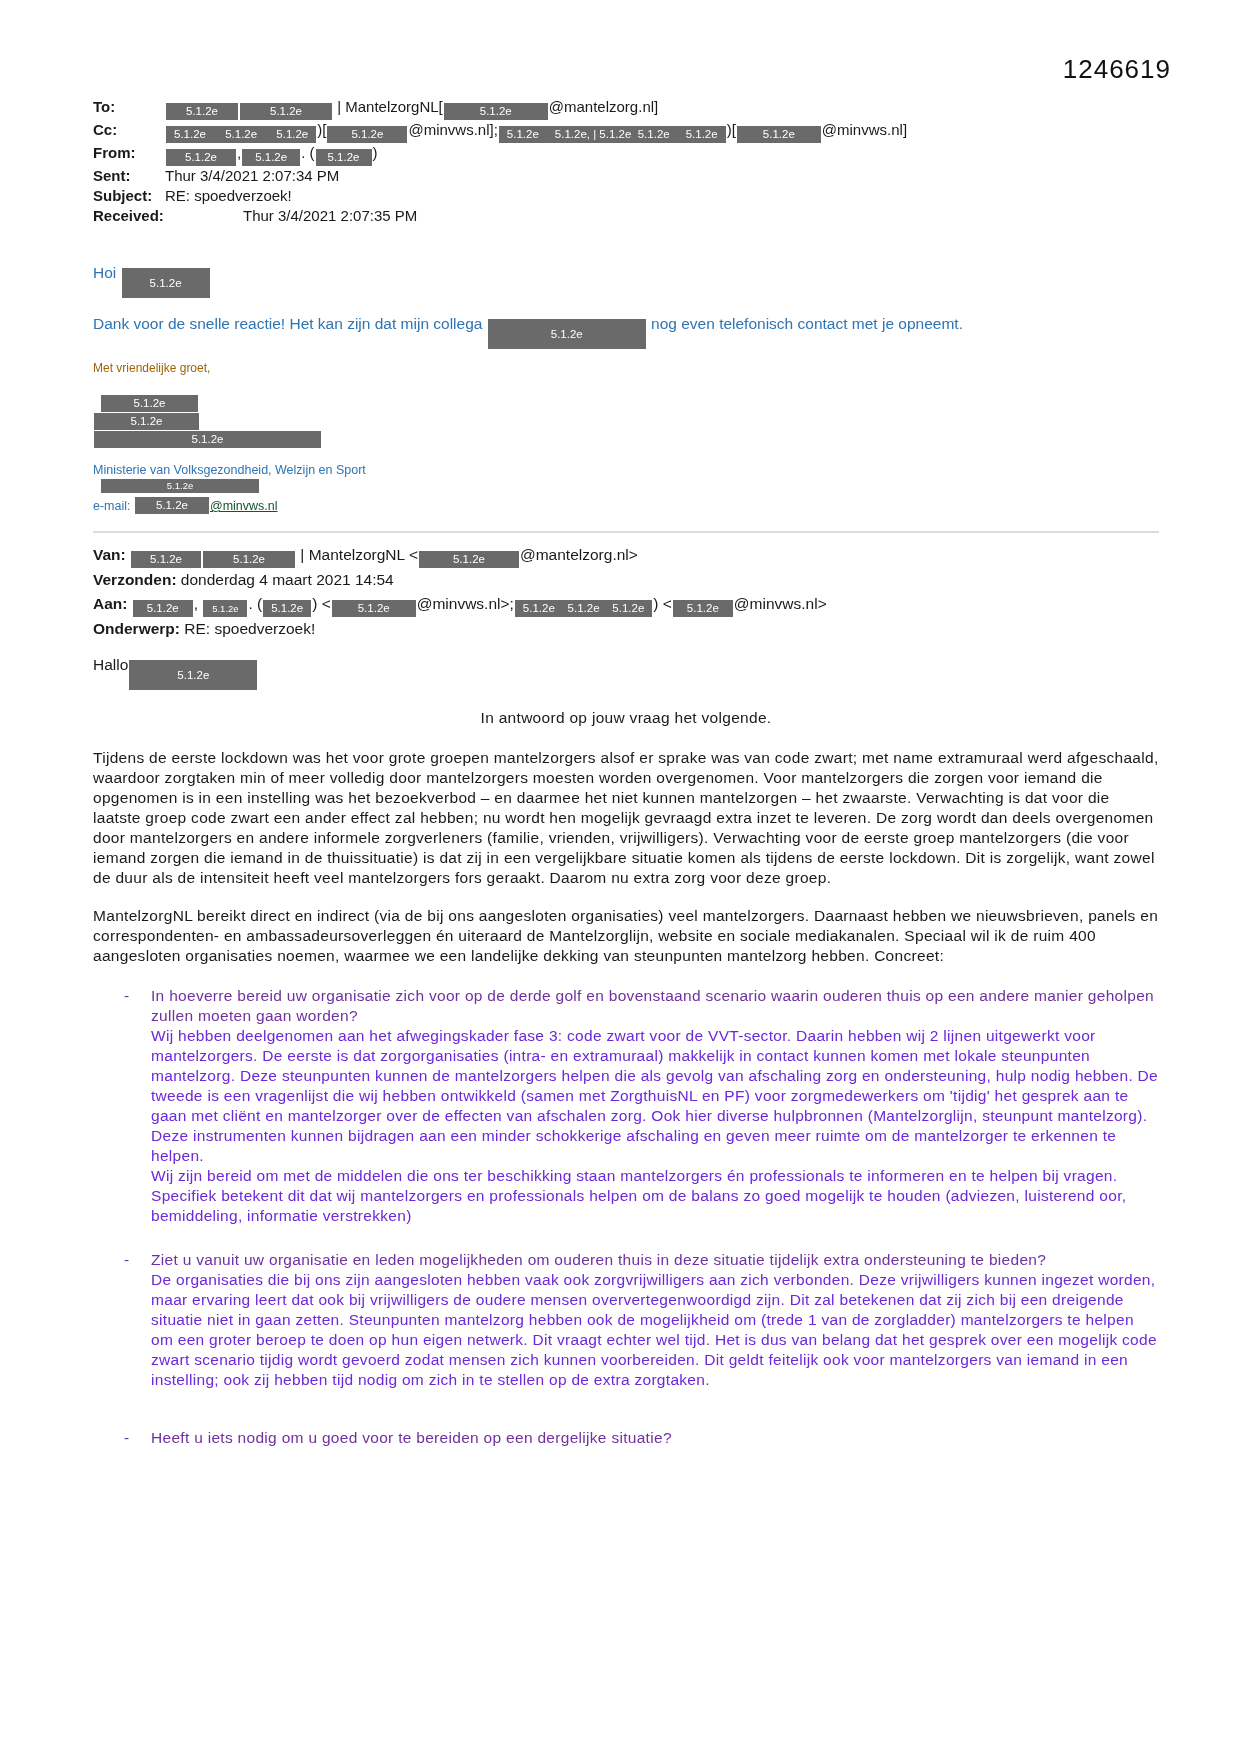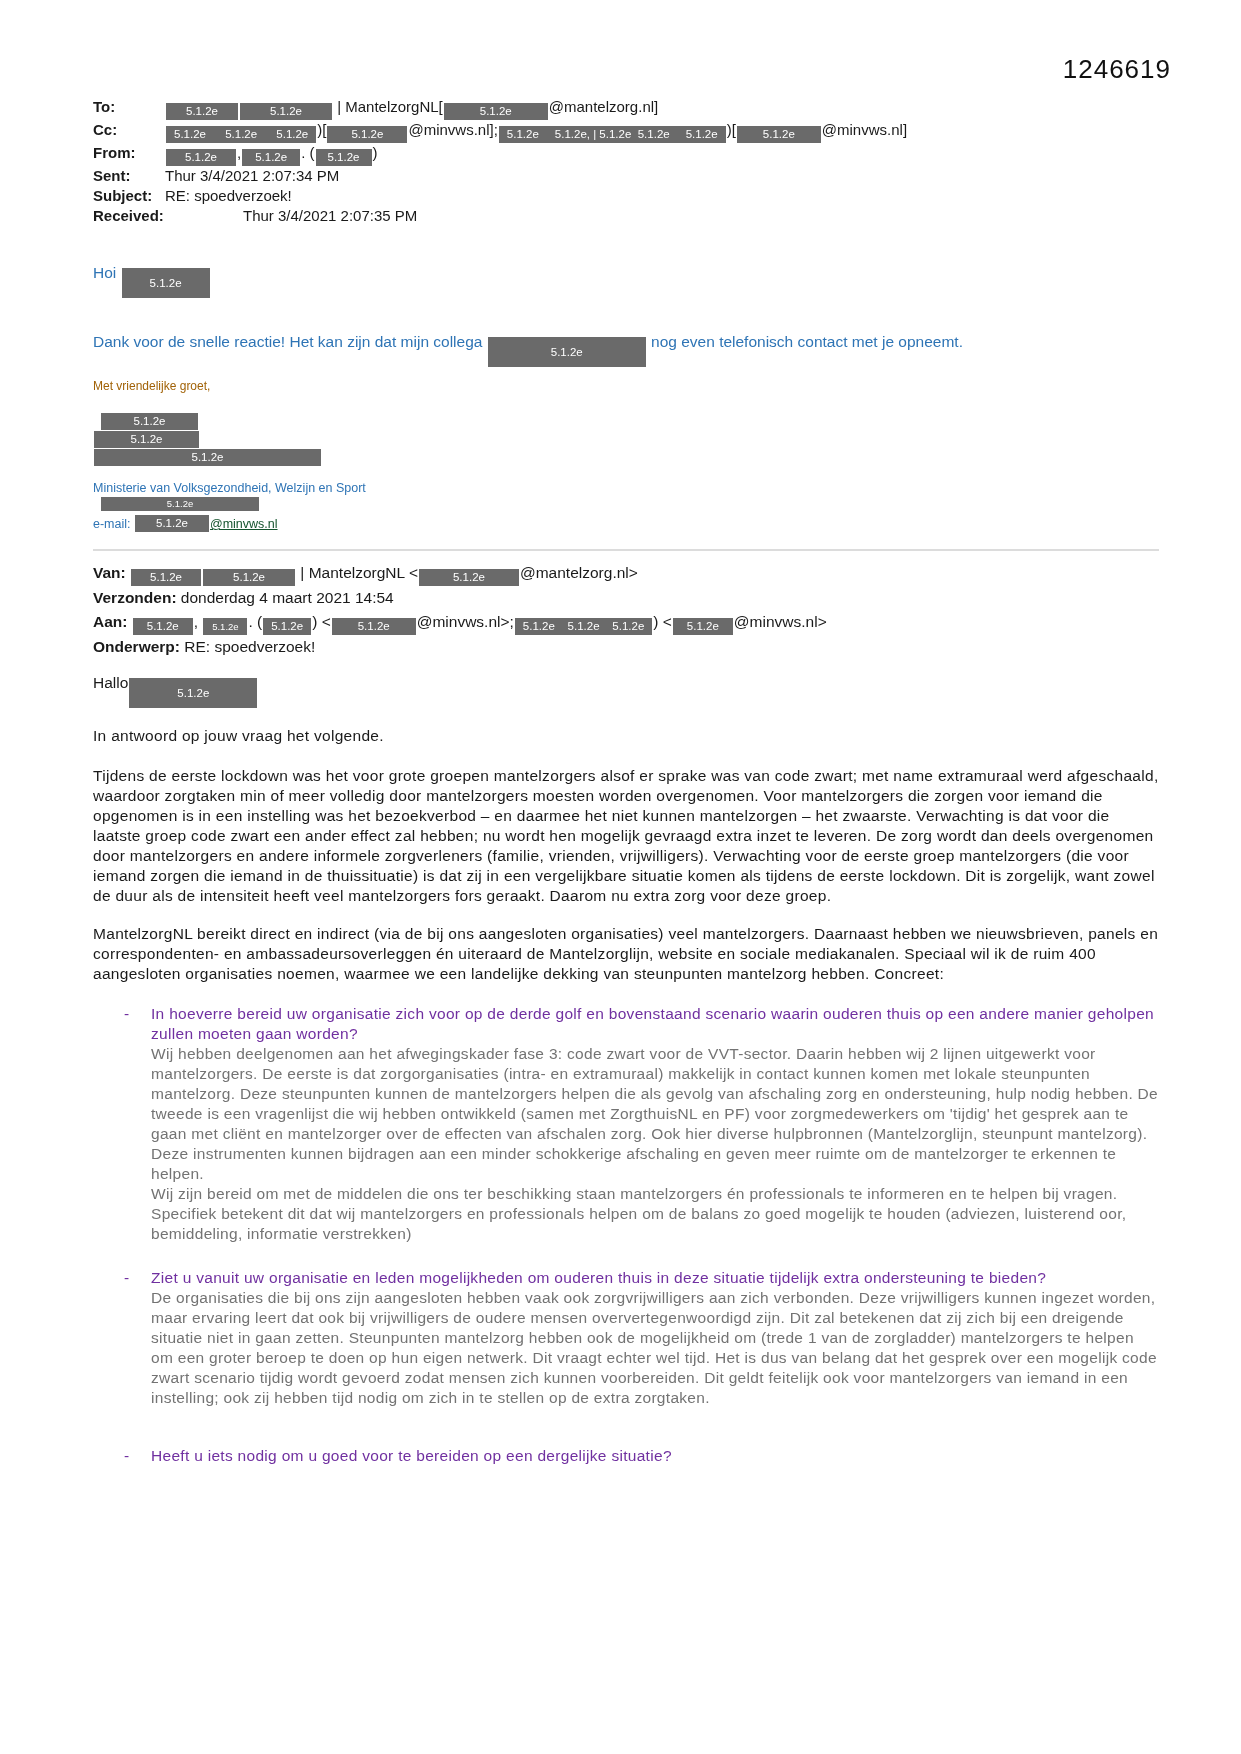--- a/index.html
+++ b/index.html
@@ -15,53 +15,53 @@
   .hrow.received .val{padding-left:78px;}
 
   
   .redact{display:inline-block;background:#6a6a6a;color:#ffffff;font-size:11.5px;height:17px;
           line-height:17px;text-align:center;vertical-align:-3px;margin:0 1px;white-space:pre;
           padding:0 8px;box-sizing:border-box;}
   .redact.sm{font-size:9.5px;}
   .redact.tall{height:30px;line-height:30px;vertical-align:-9px;}
 
   .greet{margin-top:38px;font-size:15.5px;color:#2e74b5;}
-  .bluepara{margin-top:28px;font-size:15.5px;color:#2e74b5;line-height:32px;}
+  .bluepara{margin-top:10px;font-size:15.5px;color:#2e74b5;line-height:32px;}
   .groet{margin-top:12px;font-size:12px;color:#a16207;}
 
   .sig{margin-top:20px;}
   .sigrow{height:18px;line-height:18px;}
   .sig .redact{vertical-align:top;}
   .sig-org{font-size:12.5px;color:#2e74b5;line-height:15px;margin-top:14px;}
   .sig-box{height:15px;line-height:15px;margin-top:1px;}
   .sig-box .redact{height:14px;line-height:14px;vertical-align:top;}
   .sig-email{font-size:12.5px;color:#2e74b5;line-height:18px;margin-top:3px;}
   .maillink{color:#14532d;text-decoration:underline;}
 
   .sep{border:none;border-top:2px solid #dcdcdc;margin:16px 0 0 0;}
 
   .h2{margin-top:10px;font-size:15.5px;}
   .h2row{line-height:23.5px;}
   .h2row b{font-weight:bold;}
 
   .greet2{margin-top:16px;font-size:15.5px;color:#1a1a1a;}
 
   .body{font-size:15.5px;line-height:20px;letter-spacing:0.3px;}
-  .p1{margin-top:18px;}
+  .p1{margin-top:18px;text-align:center;}
   .p2{margin-top:20px;}
   .p3{margin-top:18px;}
 
   .bullet{margin-left:31px;}
   .b1{margin-top:20px;}
   .b2{margin-top:24px;}
   .b3{margin-top:38px;}
   .bq{display:flex;color:#7030a0;}
   .bq .dash{width:27px;flex:none;}
   .bq .q{flex:1;}
-  .ans{margin-left:27px;white-space:pre-wrap;color:#737373;}
+  .ans{margin-left:27px;white-space:pre-wrap;color:#6d28d9;}
 </style>
 </head>
 <body>
 
 <div class="page">
   <div class="doc-number">1246619</div>
 
   <div class="content">
 
     <div>

